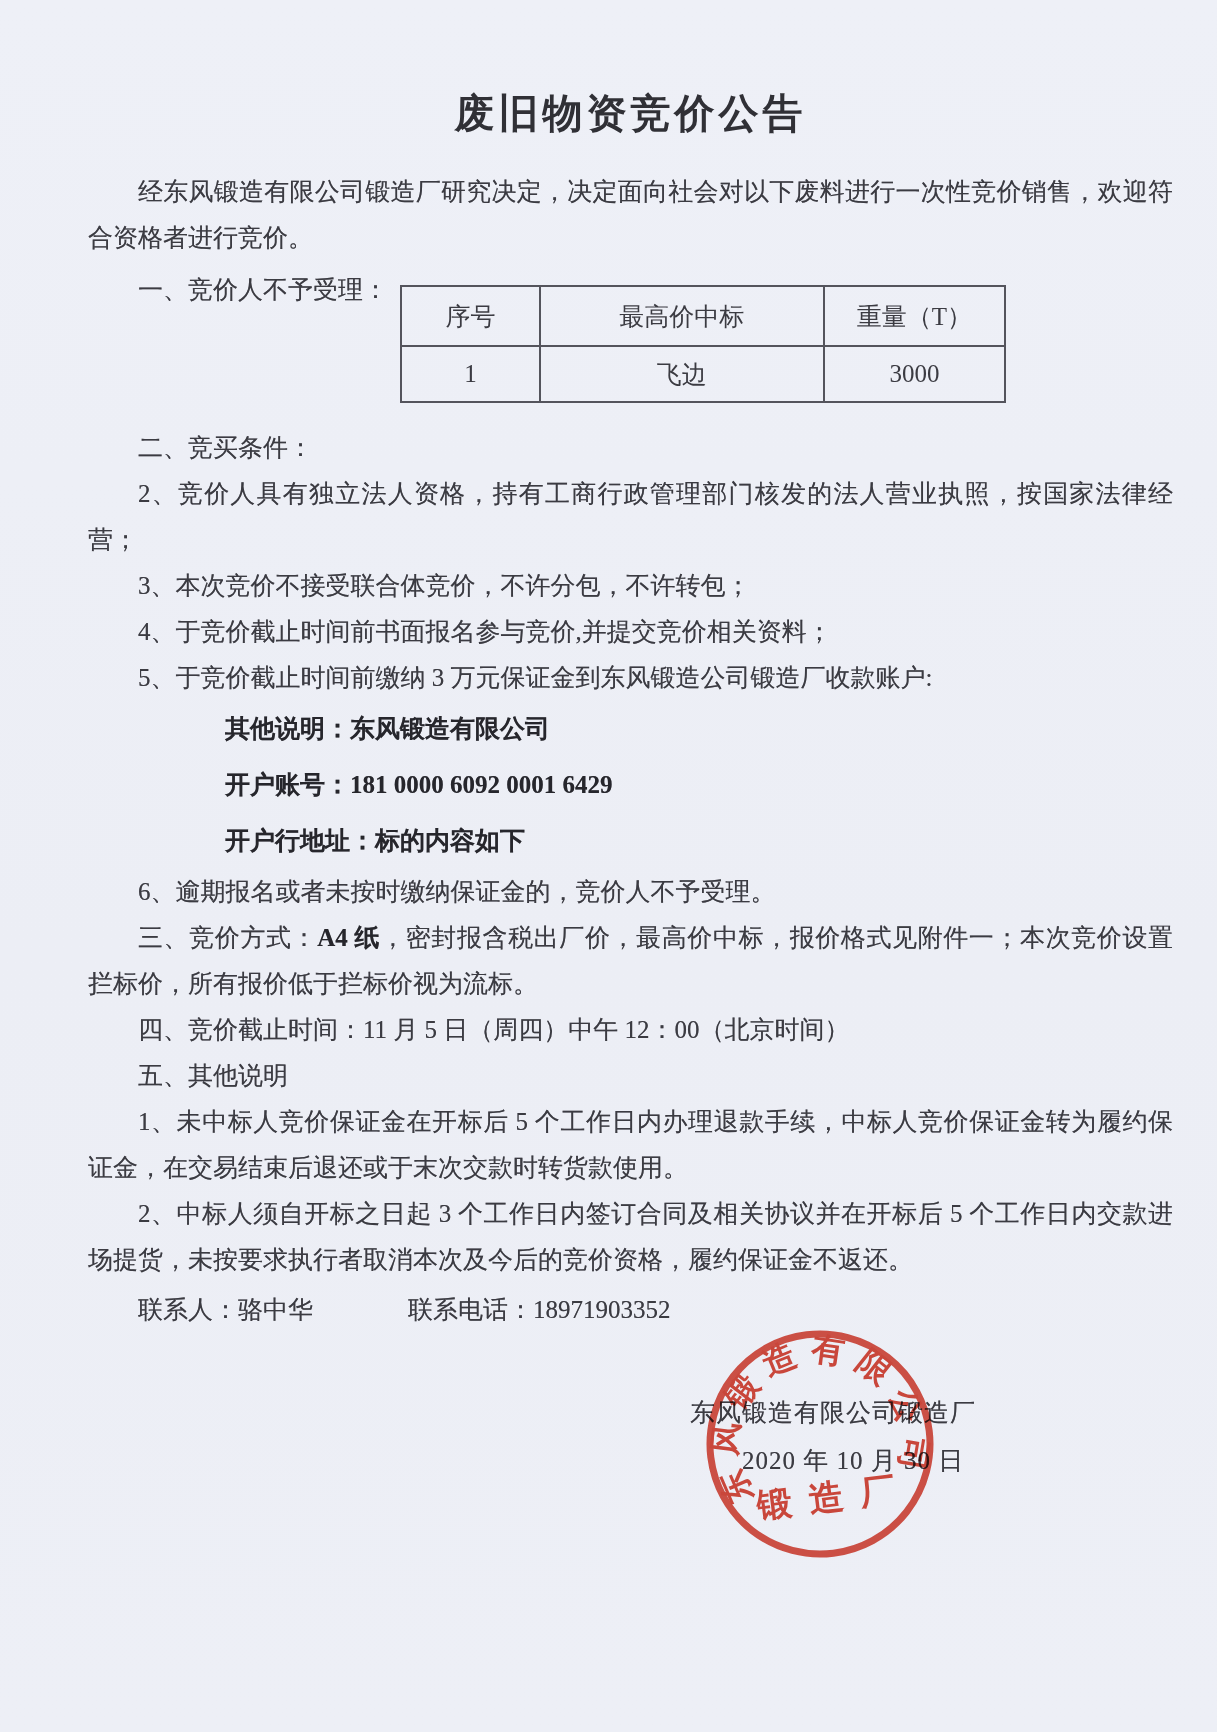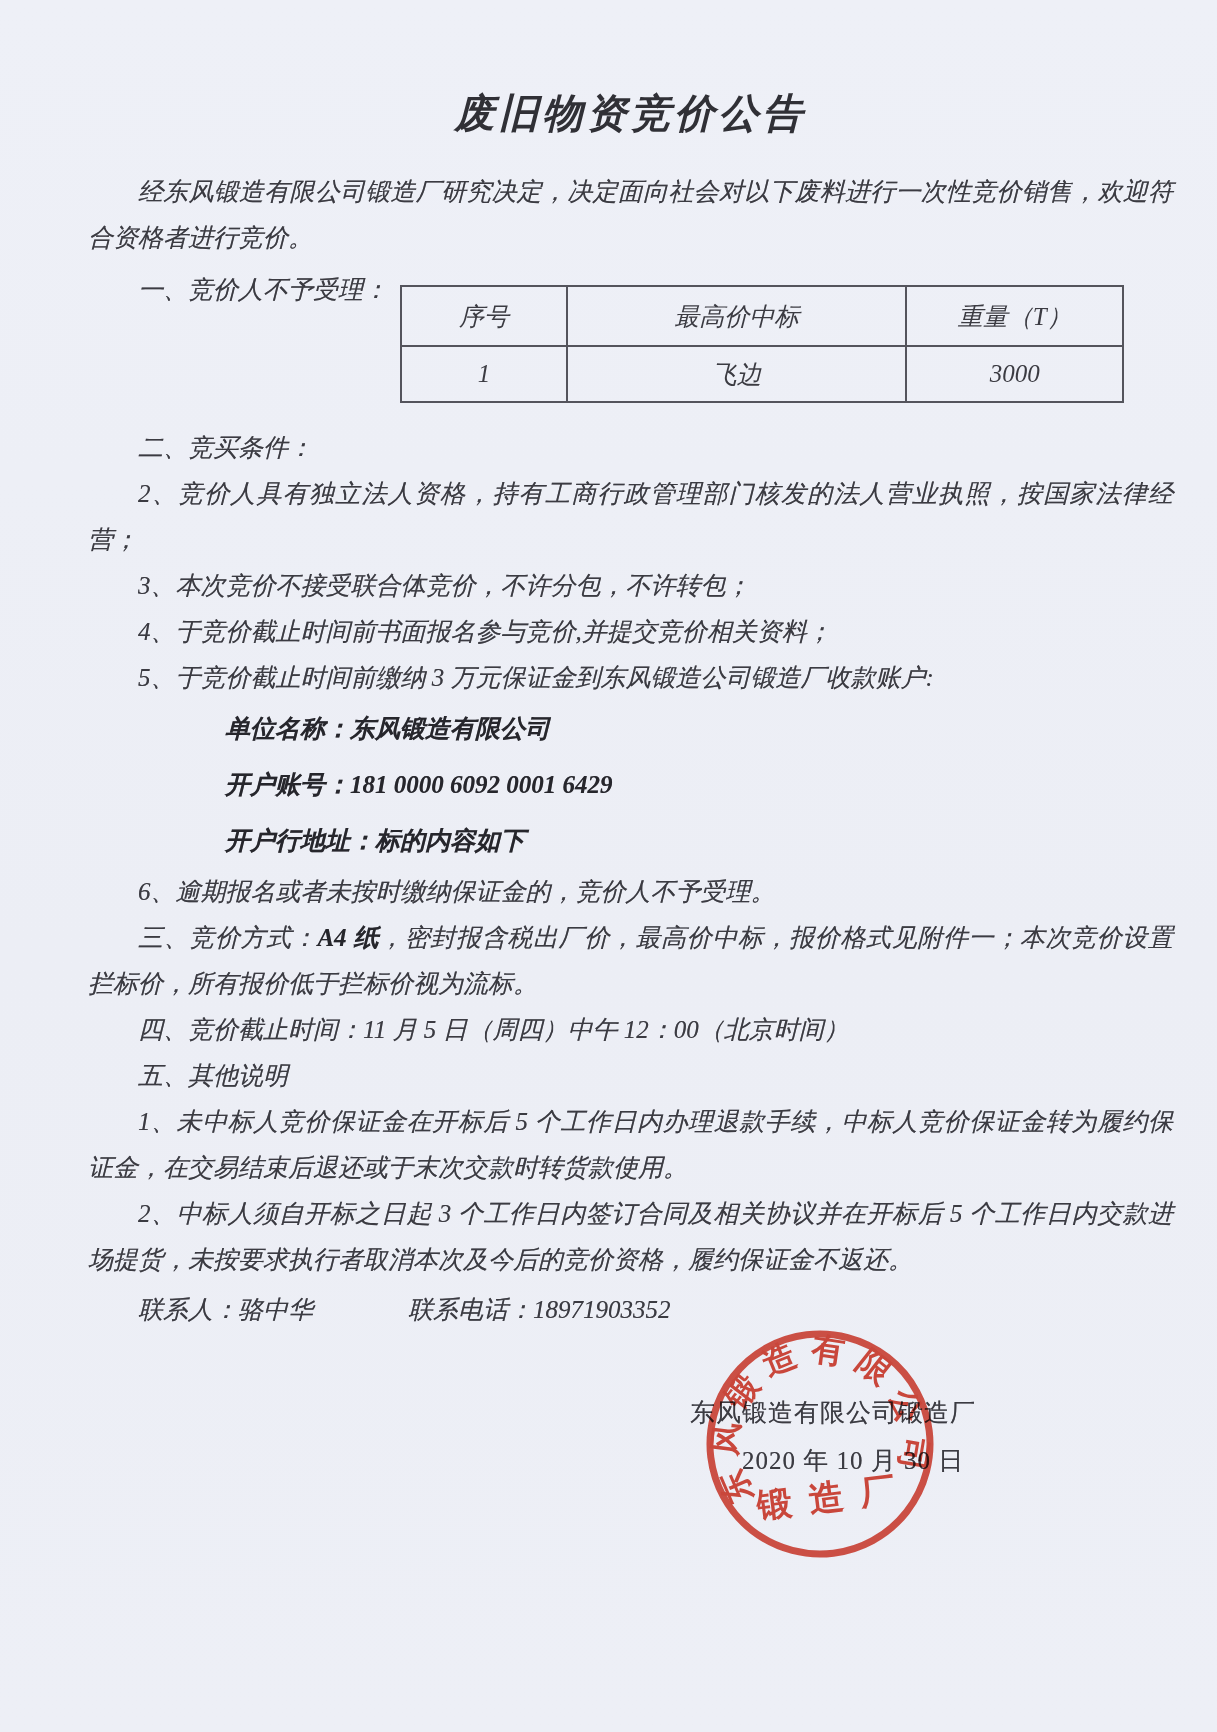--- a/index.html
+++ b/index.html
@@ -9,21 +9,20 @@
     font-family:"Liberation Serif","DejaVu Serif",serif;
     color:#3b3b42;
     position:relative;
     overflow:hidden;
   }
   .page{
     position:absolute;inset:0;
     padding:0 44px 0 88px;
     box-sizing:border-box;
     background:linear-gradient(180deg,#eef0f7 0%,#ecEEF5 55%,#edeff6 100%);
-    font-style:italic;
   }
   .title{
     margin-top:86px;
     text-align:center;
     font-size:40px;
     font-weight:600;
     letter-spacing:4px;
     color:#303036;
   }
   p{margin:0;}
@@ -32,21 +31,21 @@
     line-height:46px;
     text-indent:2em;
     text-align:justify;
     text-shadow:0 0 .6px rgba(58,58,66,.55);
   }
   .intro{margin-top:28px;}
   .tender-row{position:relative;min-height:142px;margin-top:0;}
   .tender-label{position:absolute;left:0;top:6px;}
   table.tender{
     position:absolute;left:312px;top:24px;
-    width:724px;
+    width:606px;
     border-collapse:collapse;
     font-size:25px;
   }
   table.tender td{
     border:2px solid #54545c;
     text-align:center;
     padding:0 6px;
   }
   table.tender tr.hdr td{height:58px;}
   table.tender tr.datarow td{height:54px;}
@@ -109,21 +108,21 @@
       </tbody>
     </table>
   </div>
 
   <p class="body-text sec-head">二、竞买条件：</p>
   <p class="body-text item">2、竞价人具有独立法人资格，持有工商行政管理部门核发的法人营业执照，按国家法律经营；</p>
   <p class="body-text item">3、本次竞价不接受联合体竞价，不许分包，不许转包；</p>
   <p class="body-text item">4、于竞价截止时间前书面报名参与竞价,并提交竞价相关资料；</p>
   <p class="body-text item">5、于竞价截止时间前缴纳 3 万元保证金到东风锻造公司锻造厂收款账户:</p>
 
-  <p class="bank">单位名称：东风锻造有限公司</p>
+  <p class="bank">其他说明：东风锻造有限公司</p>
   <p class="bank">开户账号：181 0000 6092 0001 6429</p>
   <p class="bank">开户行地址：标的内容如下</p>
 
   <p class="body-text item">6、逾期报名或者未按时缴纳保证金的，竞价人不予受理。</p>
 
   <p class="body-text"><span>三、竞价方式：</span><span class="bold-inline">A4 纸</span><span>，密封报含税出厂价，最高价中标，报价格式见附件一；本次竞价设置拦标价，所有报价低于拦标价视为流标。</span></p>
 
   <p class="body-text">四、竞价截止时间：11 月 5 日（周四）中午 12：00（北京时间）</p>
 
   <p class="body-text">五、其他说明</p>

